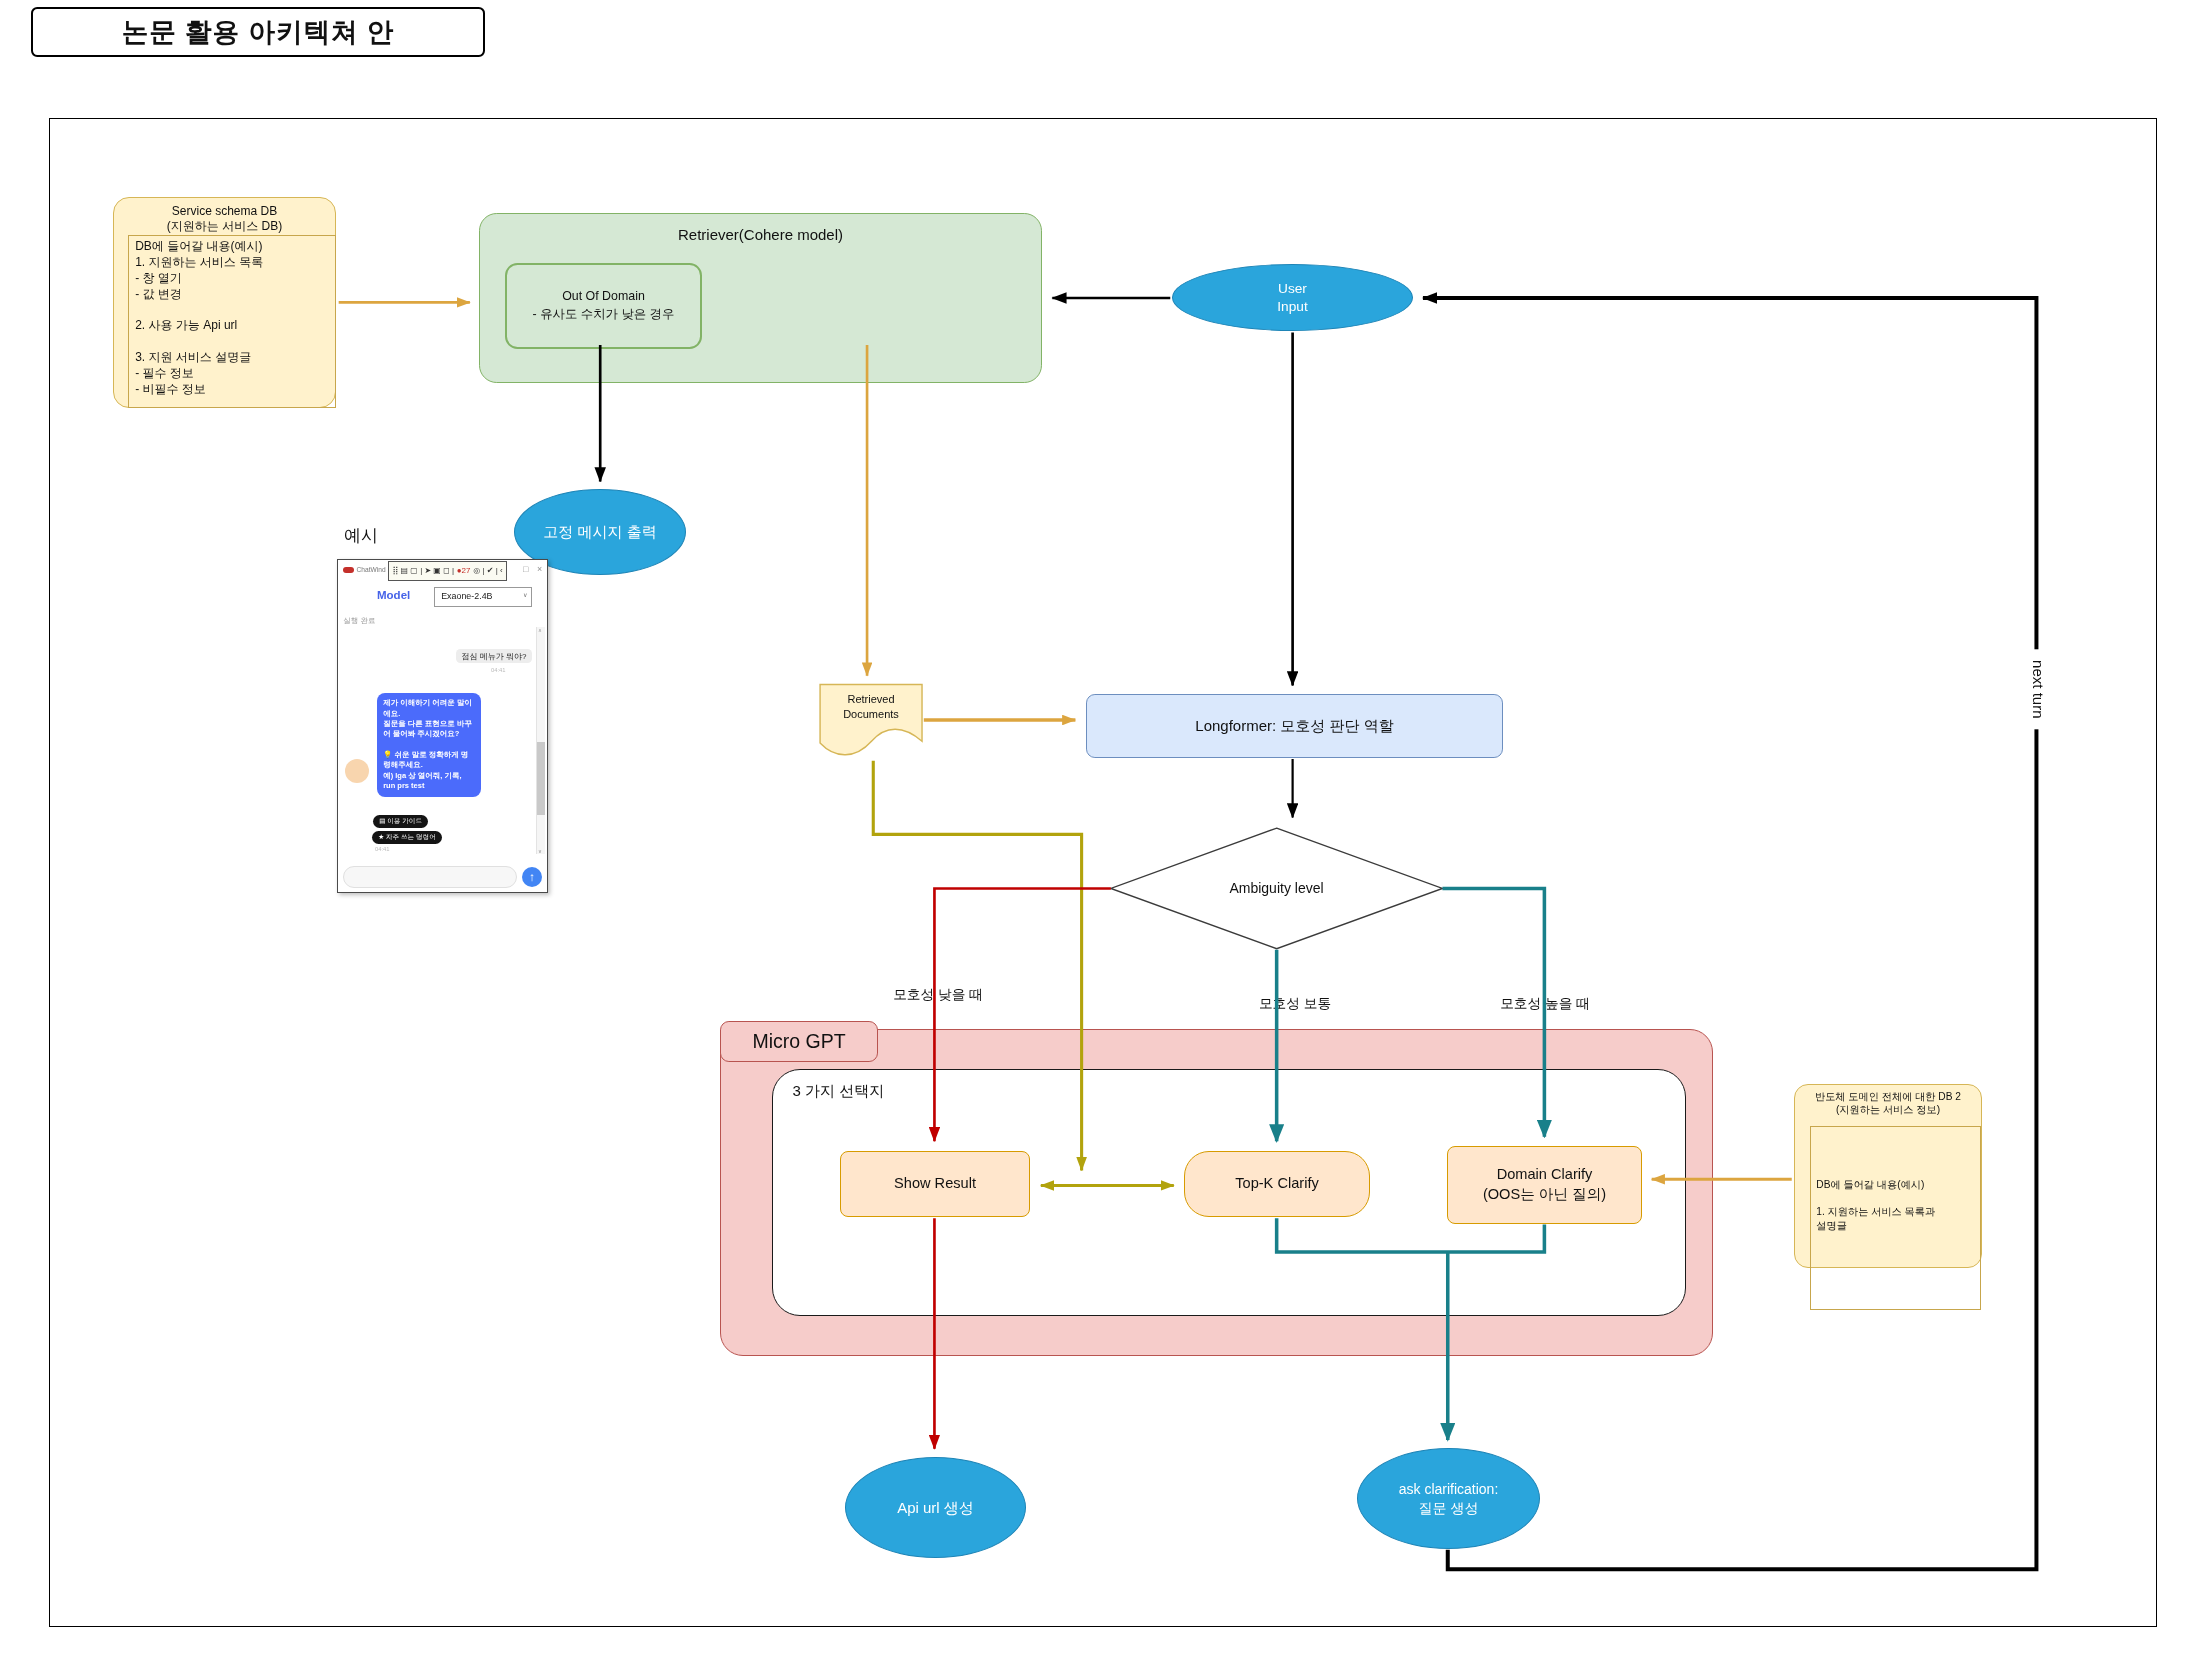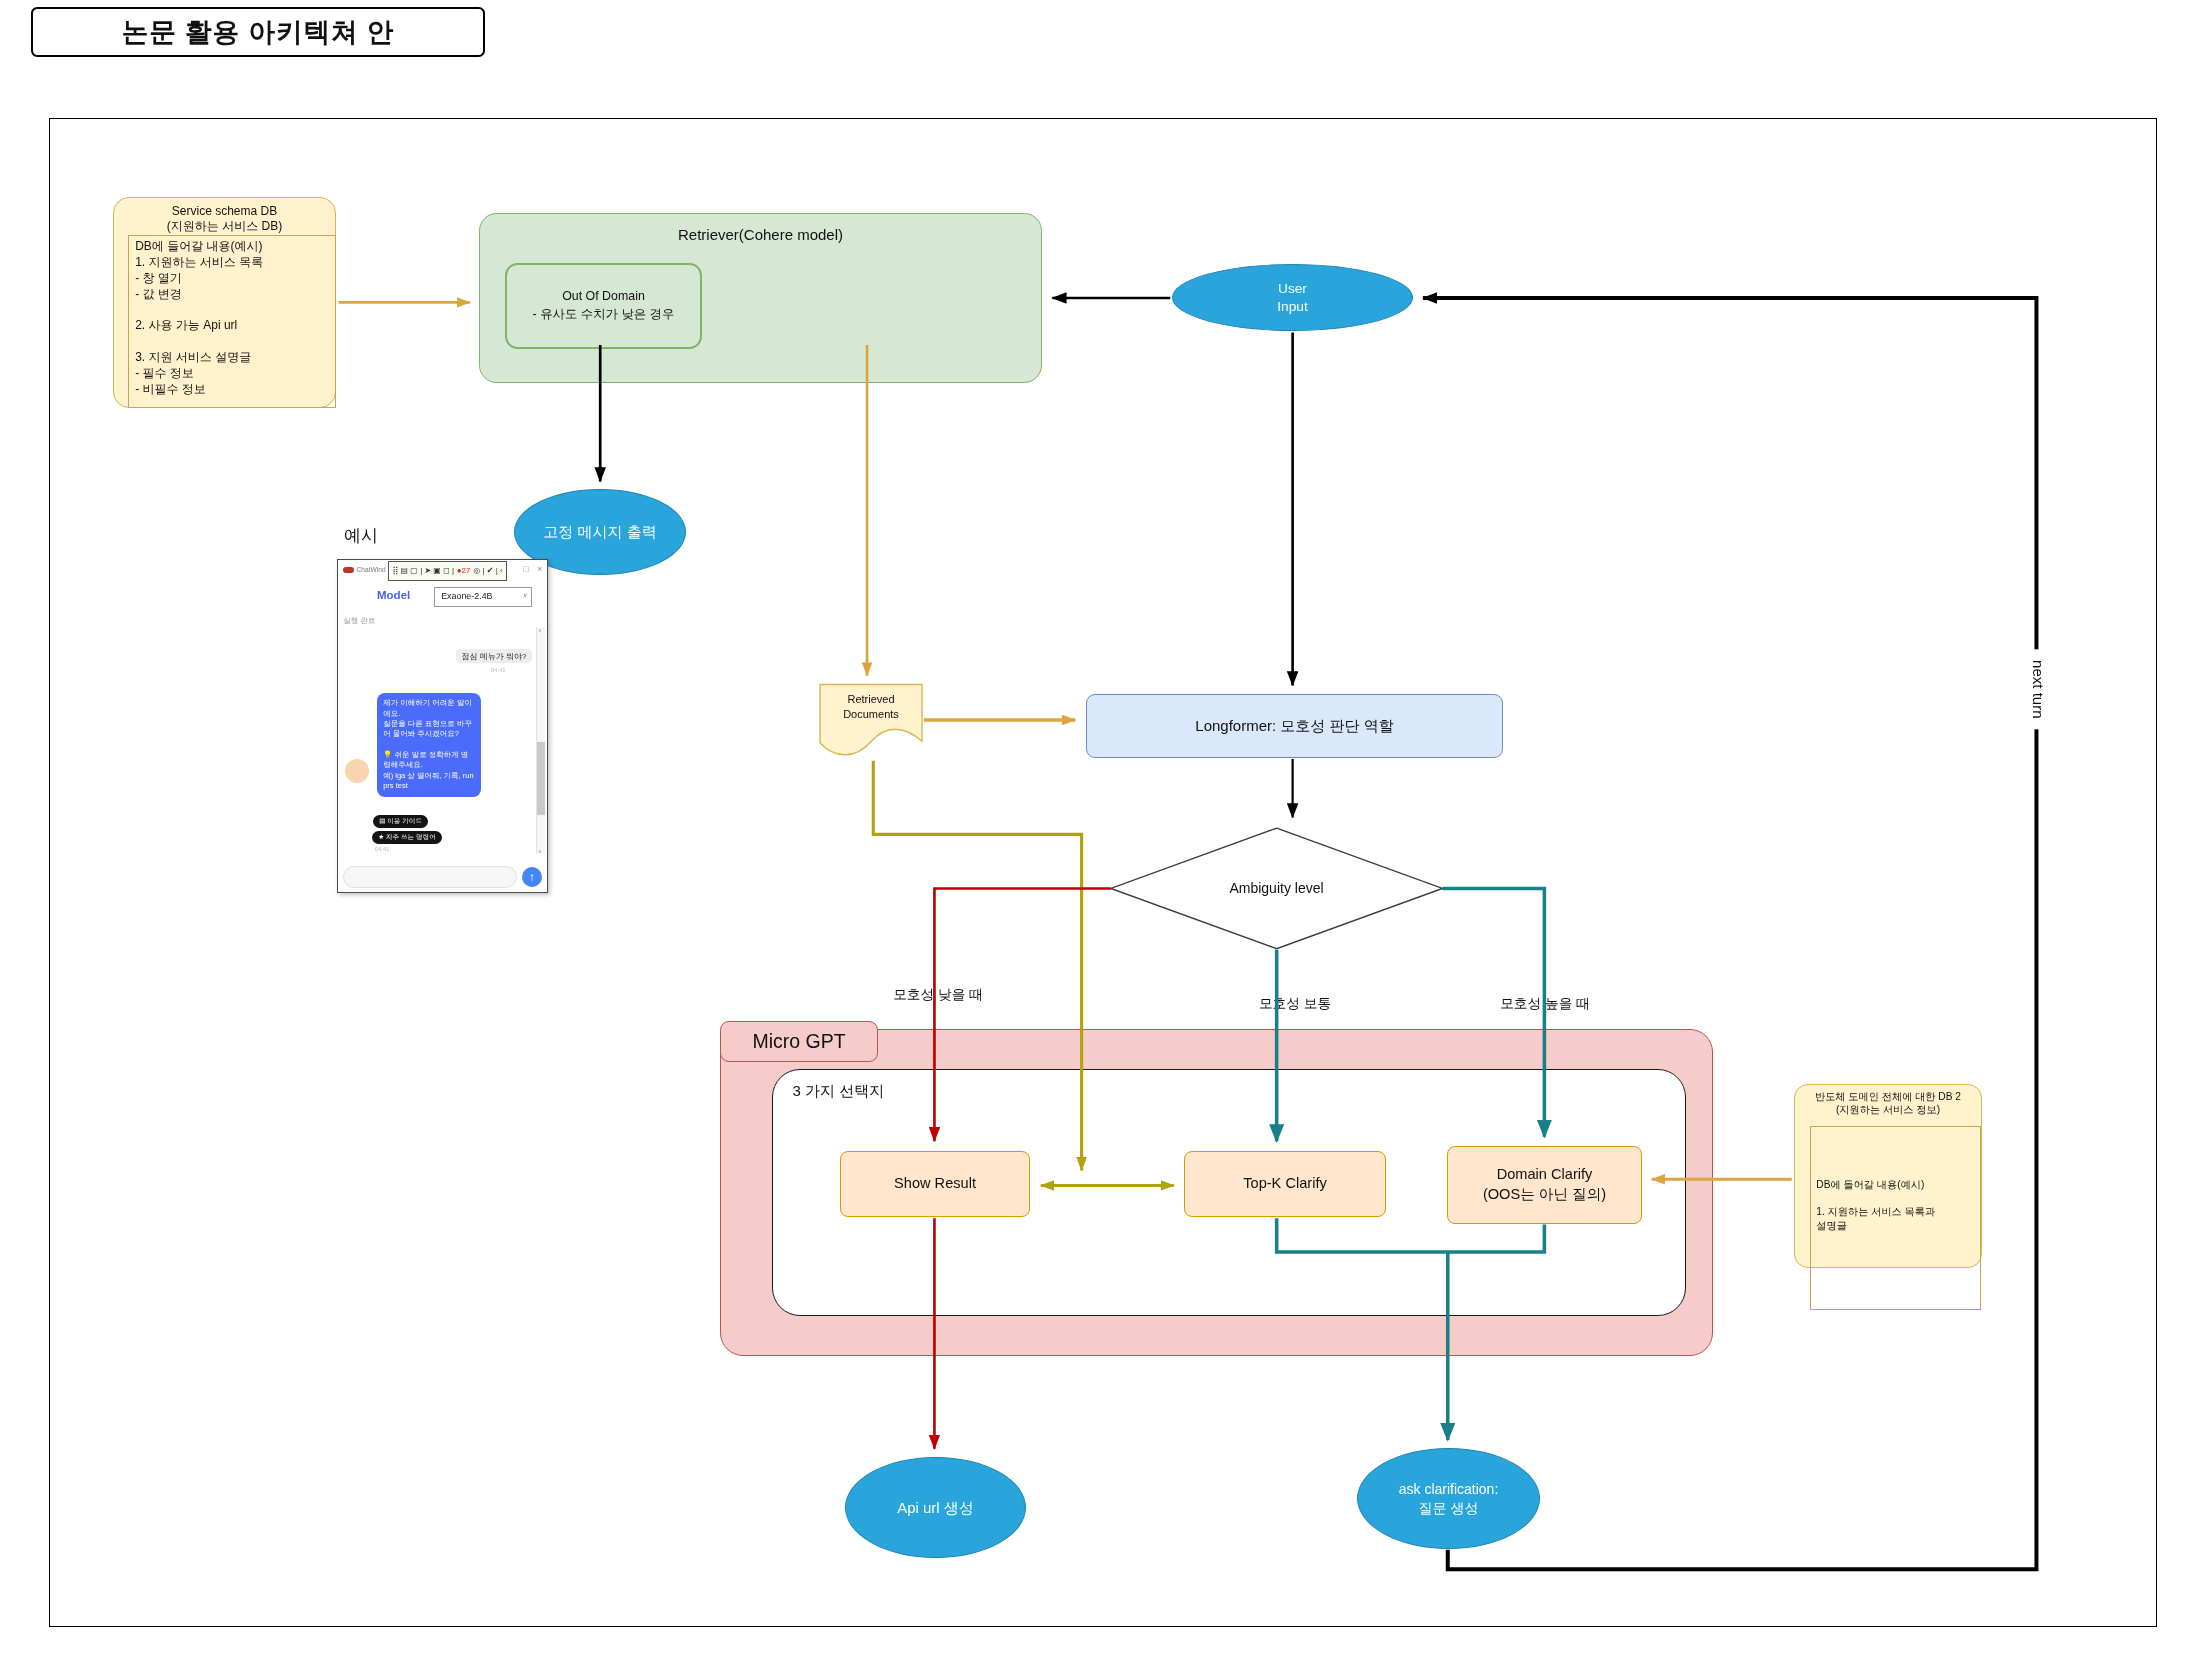--- a/index.html
+++ b/index.html
@@ -73,21 +73,21 @@
   .cw-status { position:absolute; left:5.3px; top:56px; font-size:7.5px; color:#9a9a9a; }
   .cw-scroll { position:absolute; right:1.8px; top:67px; width:8px; height:227px; background:#F5F5F5; border-left:0.9px solid #E3E3E3; }
   .cw-thumb { position:absolute; right:1.8px; top:182px; width:8px; height:73px; background:#C9C9C9; }
   .cw-scroll .a1 { position:absolute; top:0; left:0.9px; font-size:5.3px; color:#999; }
   .cw-scroll .a2 { position:absolute; bottom:0; left:0.9px; font-size:5.3px; color:#999; }
   .cw-user-bubble { position:absolute; left:118px; top:89px; width:76px; height:14px; background:#EDEDED;
     border-radius:4.4px; color:#222; display:flex; align-items:center; justify-content:center; font-size:8px; }
   .cw-time { position:absolute; font-size:5.8px; color:#BBB; }
   .cw-avatar { position:absolute; left:7px; top:199px; width:24px; height:24px; border-radius:50%; background:#F8D5AE; }
   .cw-bot-bubble { position:absolute; left:39px; top:133px; width:92px; background:#4B6BFB; border-radius:8px;
-    color:#fff; font-size:7.5px; line-height:1.38; padding:5.3px 6.2px; white-space:pre-line; }
+    color:#fff; font-size:7.5px; line-height:1.38; padding:5.3px 6.2px; white-space:pre-line;font-weight:bold; }
   .cw-chip { position:absolute; background:#141414; color:#fff; border-radius:7px; font-size:6.6px;
     padding:2.2px 6.2px; }
   .cw-input { position:absolute; left:5.3px; top:306px; width:174px; height:22px; border-radius:11.5px;
     background:#F7F7F7; border:0.9px solid #E0E0E0; outline:none; font-size:8px; padding:0 8px; box-sizing:border-box; }
   .cw-send { position:absolute; left:184px; top:307px; width:20.4px; height:20.4px; border-radius:50%;
     background:#4285F4; color:#fff; display:flex; align-items:center; justify-content:center; font-size:11.5px; }
 </style>
 </head>
 <body>
 
@@ -186,21 +186,21 @@
   <div class="abs node flow-label" style="left:1213px; top:995px; width:164px;">모호성 보통</div>
   <div class="abs node flow-label" style="left:1463px; top:995px; width:164px;">모호성 높을 때</div>
 
   <div class="abs node pink-container" style="left:720px; top:1029px; width:993px; height:327px;"></div>
   <div class="abs node pink-label center" style="left:720px; top:1021px; width:158px; height:41px;">Micro GPT</div>
   <div class="abs node white-box" style="left:772px; top:1069px; width:914px; height:247px;">
     <div style="position:absolute; left:19.5px; top:12.4px; font-size:15px;">3 가지 선택지</div>
   </div>
 
   <div class="abs node orange-box" style="left:840px; top:1151px; width:190px; height:66px;">Show Result</div>
-  <div class="abs node orange-box" style="left:1184px; top:1151px; width:202px; height:66px;">Top-K Clarify</div>
+  <div class="abs node orange-box" style="left:1184px; top:1151px; width:186px; height:66px;border-radius:25px;">Top-K Clarify</div>
   <div class="abs node orange-box" style="left:1447px; top:1146px; width:195px; height:78px;">Domain Clarify
 (OOS는 아닌 질의)</div>
 
   <div class="abs node yellow-box" style="left:1794px; top:1084px; width:188px; height:184px; border-radius:14px;">
     <div class="db-title" style="font-size:10.2px;">반도체 도메인 전체에 대한 DB 2
 (지원하는 서비스 정보)</div>
     <div class="inner-note pre" style="left:15px; top:41px; width:158px; height:131px; font-size:10.2px; padding:51px 5.3px 0 5.3px;">DB에 들어갈 내용(예시)
 
 1. 지원하는 서비스 목록과
 설명글</div>

